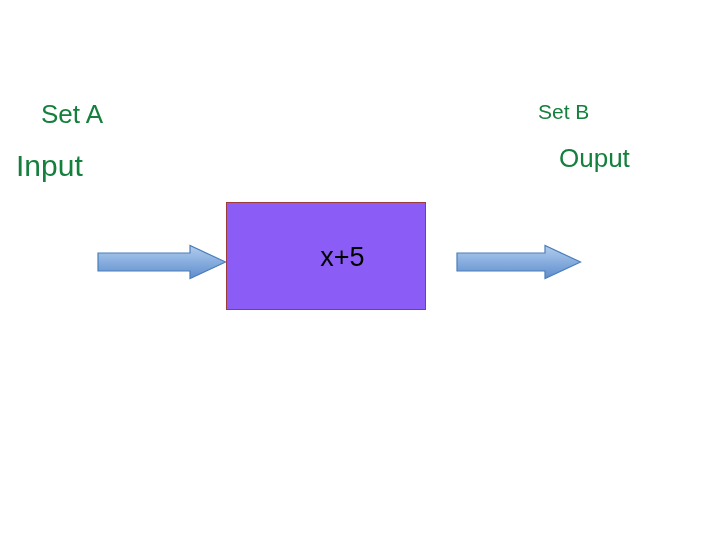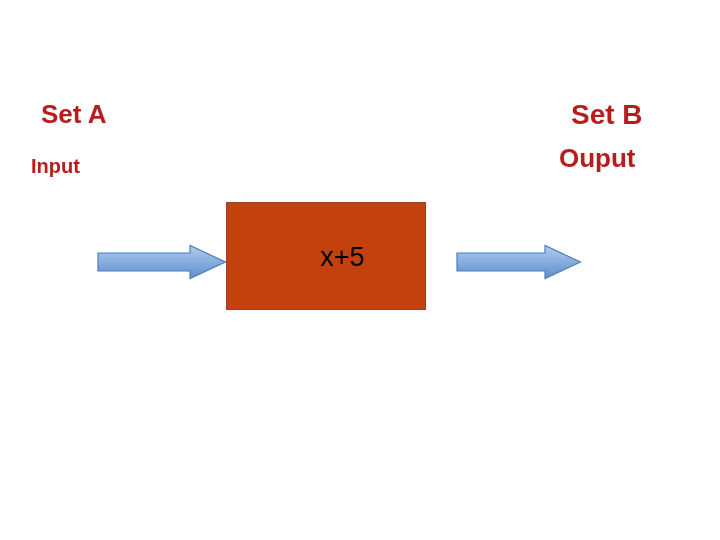--- a/index.html
+++ b/index.html
@@ -14,58 +14,58 @@
     background: #ffffff;
     overflow: hidden;
     font-family: "Liberation Sans", sans-serif;
     color: #000000;
   }
 
   
   .label {
     position: absolute;
     white-space: pre;
-    color: #b91c1c;
+    color: #15803d;
     font-family: "Liberation Sans", sans-serif;
-    font-weight: 700;
+    font-weight: 400;
     line-height: 1.0;
   }
 
   #set-a-label {
     left: 41px;
     top: 101px;
     font-size: 26px;
   }
   #input-domain-label {
-    left: 31px;
+    left: 16px;
     top: 150px;
-    font-size: 20px;
+    font-size: 30px;
     line-height: 32px;
   }
   #set-b-label {
-    left: 571px;
+    left: 538px;
     top: 101px;
-    font-size: 28px;
+    font-size: 21px;
   }
   #output-range-label {
     left: 559px;
     top: 142px;
     font-size: 26px;
     line-height: 32px;
   }
 
   
   #function-box {
     position: absolute;
     left: 226px;
     top: 202px;
     width: 200px;
     height: 108px;
     box-sizing: border-box;
-    background: #c2410c;
+    background: #8b5cf6;
     border: 1px solid #9E3B3B;
   }
   #function-box-text {
     position: absolute;
     left: 0;
     top: 0;
     width: 231px;
     height: 108px;
     display: flex;
     align-items: center;

